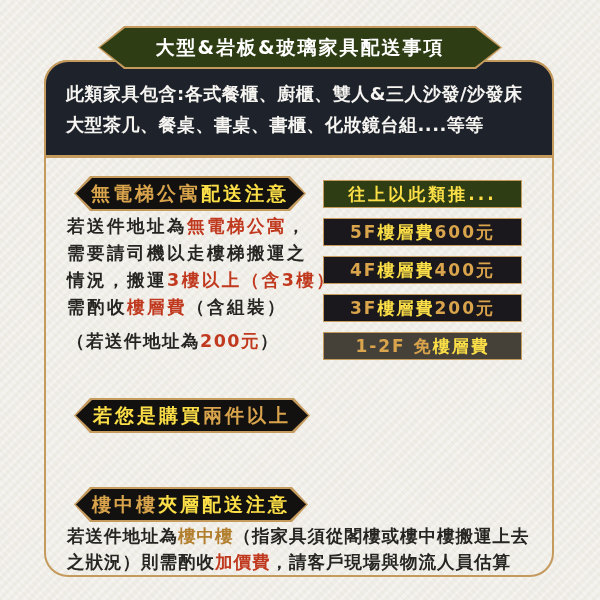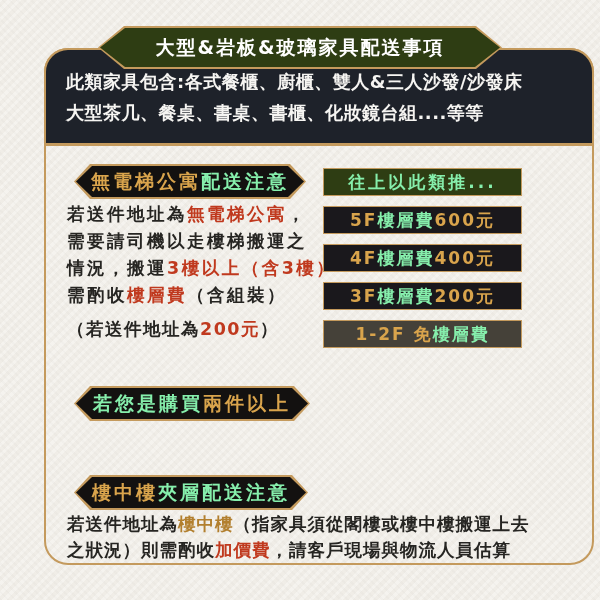--- a/index.html
+++ b/index.html
@@ -23,21 +23,21 @@
   }
   .stage{
     position:relative;width:600px;height:600px;
     background:
       repeating-linear-gradient(45deg, rgba(0,0,0,0.015) 0 2px, rgba(255,255,255,0.02) 2px 5px),
       repeating-linear-gradient(-45deg, rgba(255,255,255,0.25) 0 3px, rgba(0,0,0,0.008) 3px 7px),
       var(--paper);
   }
   
   .card{
-    position:absolute;left:44px;top:48px;width:550px;height:517px;
+    position:absolute;left:44px;top:60px;width:510px;height:517px;
     border:2px solid var(--gold);border-radius:24px;box-sizing:border-box;
   }
   .intro{
     position:absolute;top:-2px;left:-2px;right:-2px;height:98px;
     background:var(--navy);
     border:2px solid var(--gold);border-bottom-width:3px;
     border-radius:24px 24px 0 0;box-sizing:border-box;
     display:flex;flex-direction:column;justify-content:center;
     padding-left:20px;gap:2px;
   }
@@ -88,21 +88,21 @@
     font-size:17px;font-weight:bold;letter-spacing:2px;white-space:nowrap;
     background:var(--row-dark);
   }
   .t-head{background:var(--olive);letter-spacing:3px;}
   .t-last{background:var(--row-light);}
   
   .seg-dark{color:var(--ink);}
   .seg-red{color:var(--red);}
   .seg-gold{color:var(--gold-text);}
   .seg-goldDark{color:var(--gold-dark);}
-  .seg-white{color:#86efac;text-align:center;}
+  .seg-white{color:#fde047;text-align:center;}
 </style>
 </head>
 <body>
 
 <div class="stage">
 
   <div class="card">
 
     <div class="intro">
       <div class="intro-line">此類家具包含:各式餐櫃、廚櫃、雙人&amp;三人沙發/沙發床</div>

